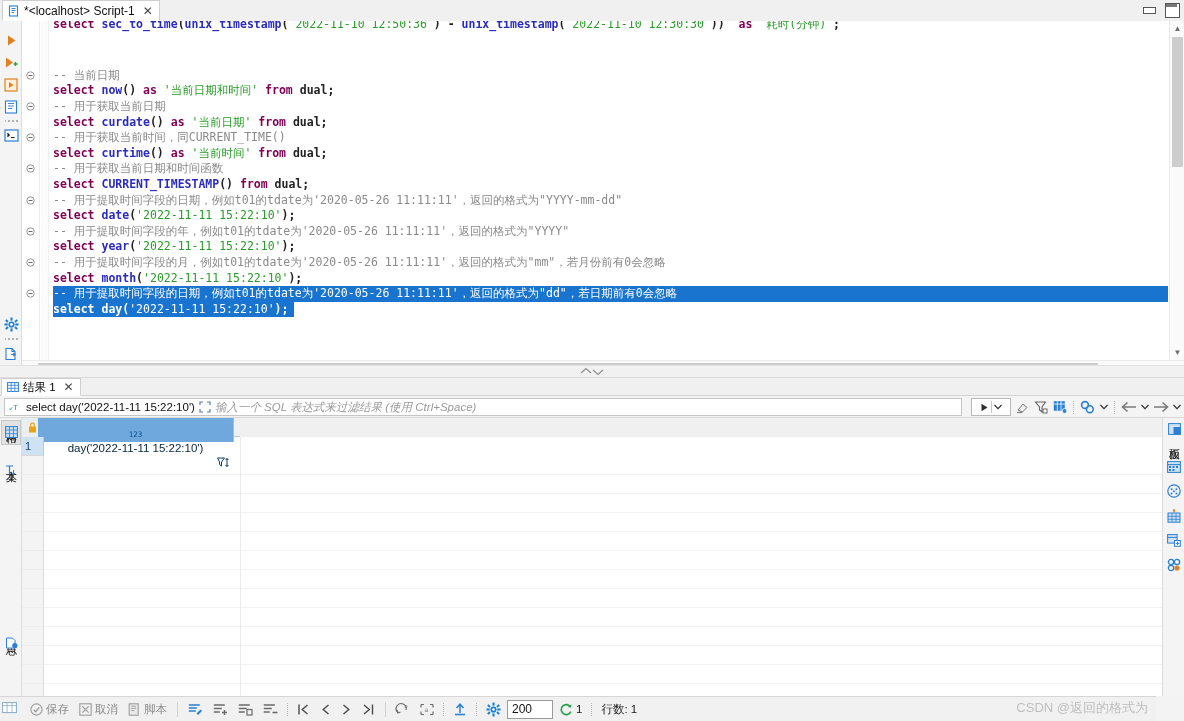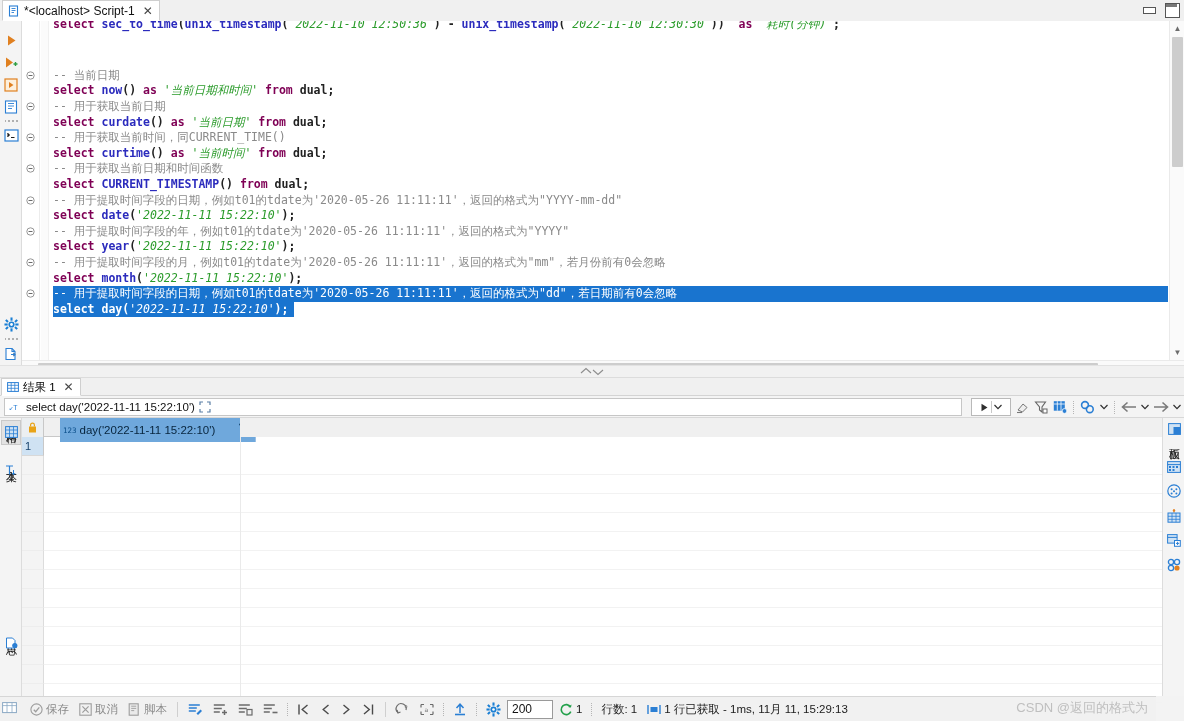--- a/index.html
+++ b/index.html
@@ -67,21 +67,21 @@
     position: absolute; left: 28px; top: 0; width: 1118px; height: 339px;
     overflow: hidden;
     font-family: "DejaVu Sans Mono", monospace;
     font-size: 11.5px;
     line-height: 15.6px;
     white-space: pre;
   }
   .code .ln { height: 15.6px; padding-left: 3px; }
   .kw  { color: #7f0055; font-weight: bold; }
   .fn  { color: #2b2bbd; font-weight: bold; }
-  .str { color: #2a9b2a; font-style: italic; }
+  .str { color: #2a9b2a; }
   .cmt { color: #8a8a8a; }
   .pun { color: #222; font-weight: bold; }
   .sel { background: #1974cf; color: #ffffff; }
   .sel .kw, .sel .fn, .sel .str, .sel .cmt, .sel .num, .sel .pun { color: #ffffff; }
 
   
   .ed-vscroll {
     position: absolute; right: 0; top: 0; width: 15px; height: 339px;
     background: #fafafa; border-left: 1px solid #eaeaea;
   }
@@ -149,23 +149,23 @@
     writing-mode: vertical-rl; text-orientation: upright;
     font-size: 11px; letter-spacing: 0px; color: #1a1a1a; line-height: 11px;
   }
   .grid {
     position: absolute; left: 22px; top: 418px; width: 1140px; height: 278px;
     background: #ffffff;
   }
   .grid-head { position: absolute; left: 0; top: 0; width: 1140px; height: 19px; background: #f0f0f0; border-bottom: 1px solid #c8c8c8; }
   .gh-corner { position: absolute; left: 0; top: 0; width: 22px; height: 19px; background: #eceff1; border-right: 1px solid #c8c8c8; display: flex; align-items: center; justify-content: center; }
   .gh-col {
-    position: absolute; left: 38px; top: 0; width: 196px; height: 19px;
+    position: absolute; left: 16px; top: 0; width: 196px; height: 19px;
     background: #6fa8dc; border-right: 1px solid #9cc0e4;
-    display: flex; align-items: center; gap: 3px; padding: 12px 3px;
+    display: flex; align-items: center; gap: 3px; padding: 12px 3px; flex-direction: column;
   }
   .gh-col-name { font-size: 11.5px; color: #07243c; white-space: nowrap; }
   .typeic { font-size: 7.5px; color: #0b4f8a; font-family: "DejaVu Sans Mono", monospace; }
   .gh-filler { position: absolute; left: 218px; top: 0; right: 0; height: 19px; background: #f0f0f0; }
   .grid-row { position: absolute; left: 0; width: 1140px; height: 19px; }
   .rowhdr { position: absolute; left: 0; top: 0; width: 22px; height: 19px; background: #cfe2f3; border-right: 1px solid #c8c8c8; border-bottom: 1px solid #d8d8d8; display: flex; align-items: center; padding-left: 3px; font-size: 11px; color: #17406b; }
   .cell-sel {
     position: absolute; left: 22px; top: 0; width: 196px; height: 19px;
     background: #6fa8dc; border: 1px solid #14416e;
     display: flex; align-items: center; justify-content: flex-end; padding-right: 4px;
@@ -393,20 +393,21 @@
         <svg width="14" height="12" viewBox="0 0 14 12">
           <text x="0" y="9" font-family="DejaVu Sans Mono, monospace" font-size="7" fill="#2b7fd4">↙T</text>
         </svg>
       </span>
       <span class="filter-query">select day('2022-11-11 15:22:10')</span>
       <span class="ic" style="width:14px;">
         <svg width="12" height="12" viewBox="0 0 12 12">
           <path d="M1 4 V1 H4 M8 1 H11 V4 M11 8 V11 H8 M4 11 H1 V8" fill="none" stroke="#5b7fa5" stroke-width="1.2"></path>
         </svg>
       </span>
+      <span class="filter-ph">输入一个 SQL 表达式来过滤结果 (使用 Ctrl+Space)</span>
     </div>
     <div class="fb-tools">
       <span class="runbox">
         <svg width="9" height="9" viewBox="0 0 9 9">
             <path d="M1.5 0.8 L7.5 4.5 L1.5 8.2 Z" fill="#2f2f2f"></path>
           </svg>
         <span style="width:1px;height:12px;background:#c8c8c8;display:inline-block;"></span>
         <svg width="8" height="6" viewBox="0 0 8 6">
             <path d="M0.5 1 L4 4.6 L7.5 1" fill="none" stroke="#2f2f2f" stroke-width="1.2"></path>
           </svg>
@@ -754,24 +755,17 @@
         <path d="M11.5 4 A5 5 0 1 0 11.8 8.6" fill="none" stroke="#22a04a" stroke-width="1.6"></path>
         <path d="M12.5 1.5 L12 4.6 L9 4" fill="#22a04a"></path>
       </svg>
       <span class="sb-text dark">1</span>
     </div>
 
     <span class="sb-dotsep"></span>
 
     <span class="sb-text dark" style="padding:0 4px;">行数: 1</span>
 
-    <div class="sb-item">
-      <svg width="14" height="13" viewBox="0 0 14 13">
-        <path d="M1 2 v9 M13 2 v9" stroke="#2b7fd4" stroke-width="1.4"></path>
-        <rect x="3.5" y="4" width="7" height="5" fill="#2b7fd4"></rect>
-      </svg>
-      <span class="sb-text dark">1 行已获取 - 1ms, 11月 11, 15:29:13</span>
-    </div>
 
     <span class="watermark">CSDN @返回的格式为</span>
   </div>
 
 </div>
 
 </body></html>

